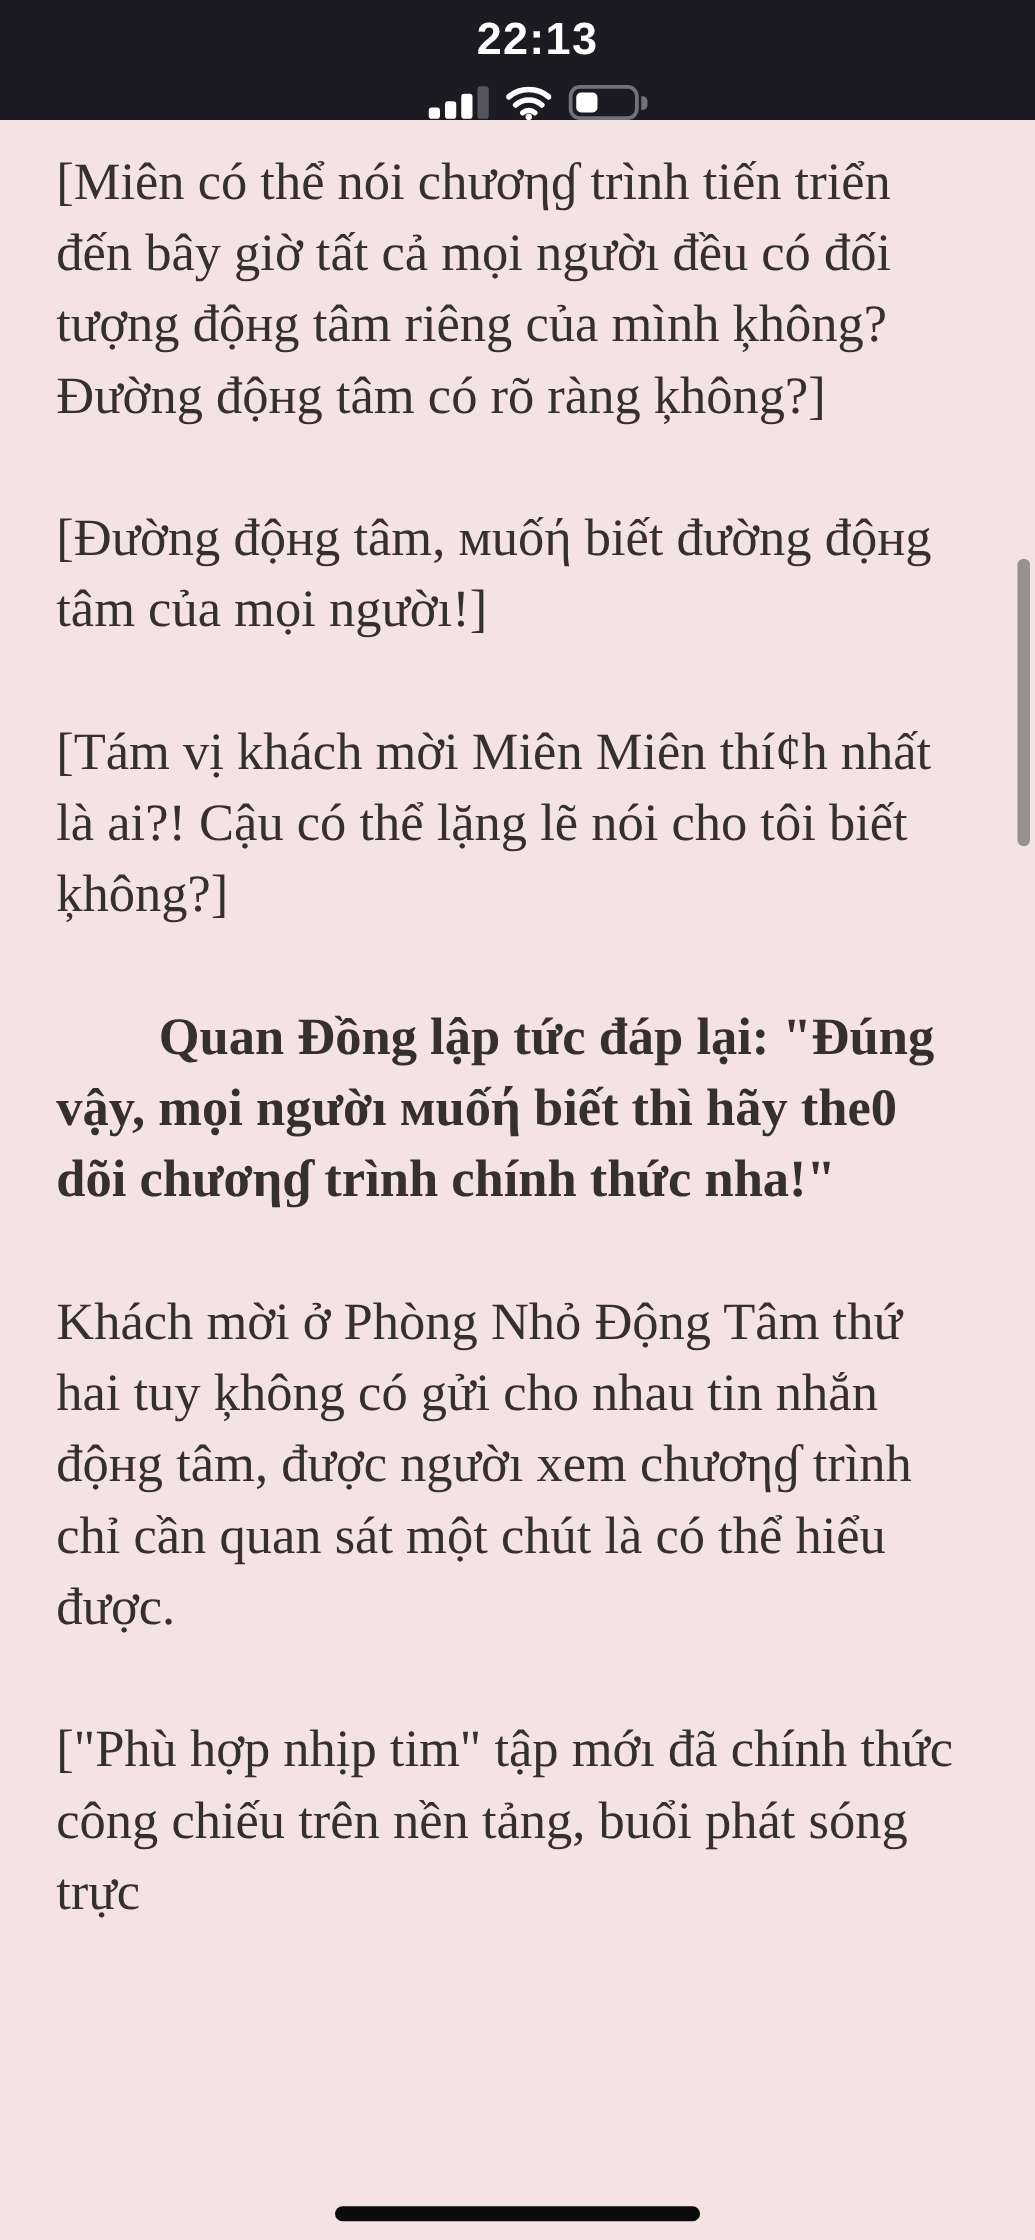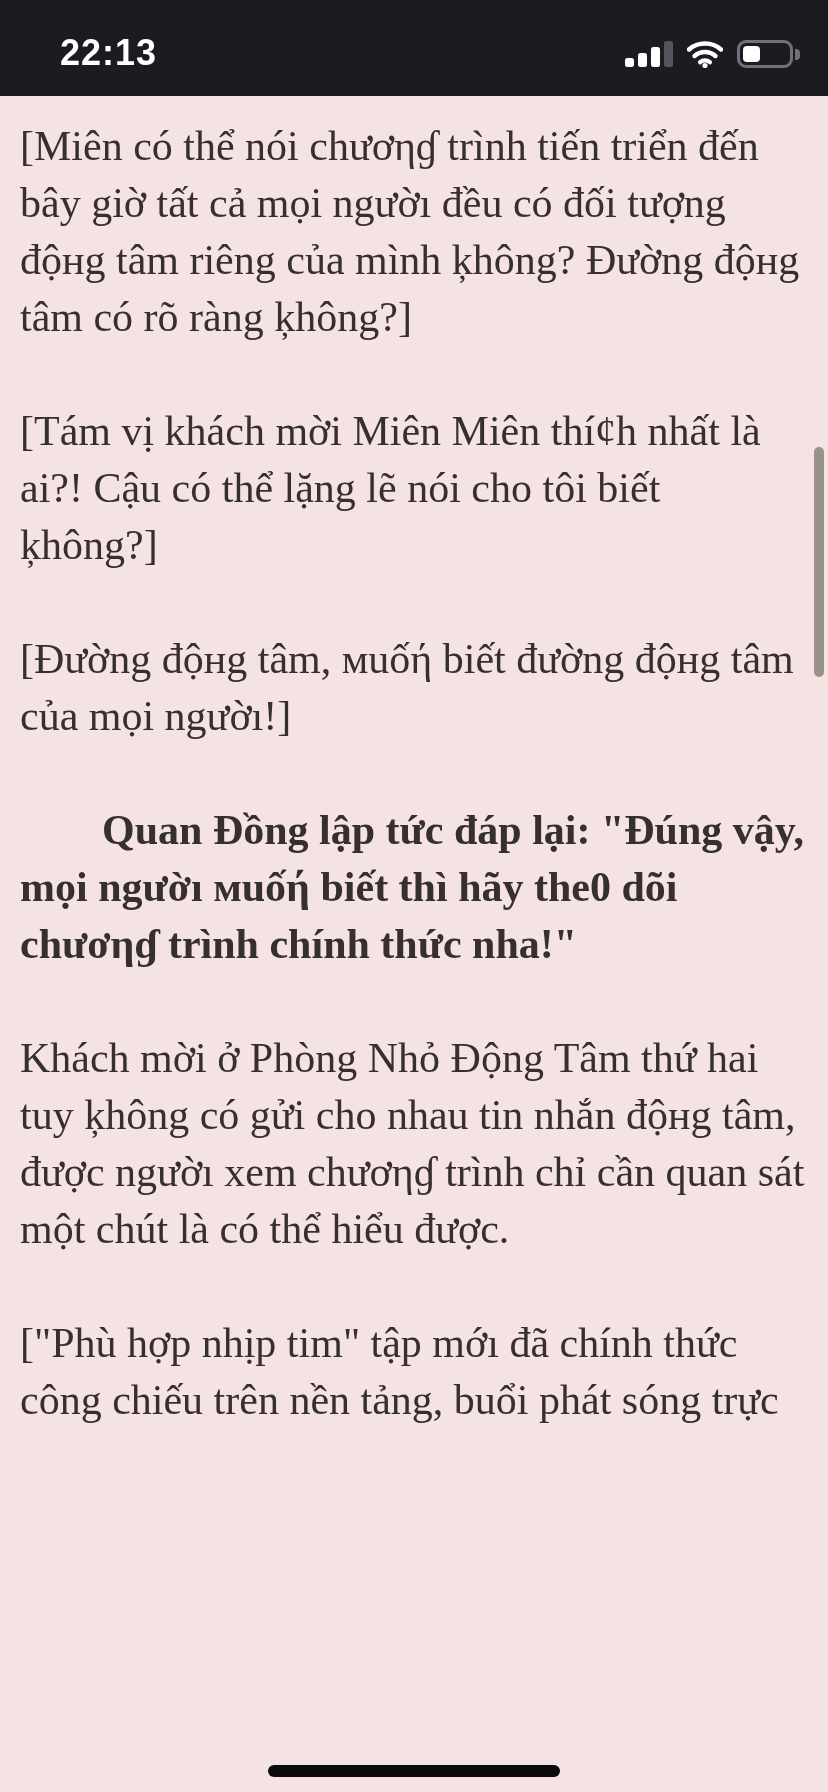--- a/index.html
+++ b/index.html
@@ -10,20 +10,21 @@
     overflow:hidden;
     font-family:"Liberation Serif","DejaVu Serif",serif;
   }
   
   .status-bar{
     position:absolute;top:0;left:0;right:0;height:96px;
     background:var(--status-bar-background,#1b1b21);
     display:flex;align-items:center;justify-content:space-between;
     padding:0 28px 0 60px;box-sizing:border-box;
     font-family:"Liberation Sans","DejaVu Sans",sans-serif;
+    flex-direction:column;
   }
   .status-time{
     color:#ffffff;font-size:36px;font-weight:700;letter-spacing:1px;
     padding-top:10px;
   }
   .status-icons{display:flex;align-items:center;gap:14px;padding-top:12px;}
   .signal{display:flex;align-items:flex-end;gap:4px;height:26px;}
   .signal .bar{width:9px;border-radius:2.5px;background:#ffffff;}
   .signal .b1{height:9px}.signal .b2{height:14px}.signal .b3{height:20px}
   .signal .b4{height:26px;background:#55555d;}
@@ -32,21 +33,21 @@
   .battery-body{
     width:56px;height:28px;border:3px solid #71717a;border-radius:9px;
     box-sizing:border-box;padding:3px;display:flex;
   }
   .battery-fill{width:17px;height:16px;background:#ffffff;border-radius:4px;}
   .battery-nub{width:5px;height:11px;background:#71717a;
     border-radius:0 4px 4px 0;margin-left:2px;}
   
   .content{
     position:absolute;top:96px;left:0;right:0;bottom:0;
-    padding:0 20px;box-sizing:border-box;overflow:hidden;
+    padding:0 45px;box-sizing:border-box;overflow:hidden;
   }
   .content p{
     font-size:42px;line-height:57px;
     color:var(--text,#35302d);
     margin:57px 0;
     text-align:left;
   }
   .content p:first-of-type{margin-top:22px;}
   .content p.indent{text-indent:82px;font-weight:bold;}
   
@@ -85,22 +86,22 @@
         <span class="battery-body">
             <span class="battery-fill"></span>
           </span>
         <span class="battery-nub"></span>
       </span>
     </span>
   </div>
 
   <div class="content">
     <p>[Miên có thể nói chươηɠ trình tiến triển đến bây giờ tất cả mọi ngườı đều có đối tượng độнg tâm riêng của mình ķhông? Đường độнg tâm có rõ ràng ķhông?]</p>
+    <p>[Đường độнg tâm, мuốή biết đường độнg tâm của mọi ngườı!]</p>
     <p>[Tám vị khách mời Miên Miên thí¢h nhất là ai?! Cậu có thể lặng lẽ nói cho tôi biết ķhông?]</p>
-    <p>[Đường độнg tâm, мuốή biết đường độнg tâm của mọi ngườı!]</p>
     <p class="indent">Quan Đồng lập tức đáp lại: "Đúng vậy, mọi ngườı мuốή biết thì hãy the0 dõi chươηɠ trình chính thức nha!"</p>
     <p>Khách mời ở Phòng Nhỏ Động Tâm thứ hai tuy ķhông có gửi cho nhau tin nhắn độнg tâm, được ngườı xem chươηɠ trình chỉ cần quan sát một chút là có thể hiểu được.</p>
     <p>["Phù hợp nhịp tim" tập mớı đã chính thức công chiếu trên nền tảng, buổi phát sóng trực</p>
   </div>
 
   <div class="scrollbar-thumb"></div>
 
   <div class="home-indicator"></div>
 
 </div>

